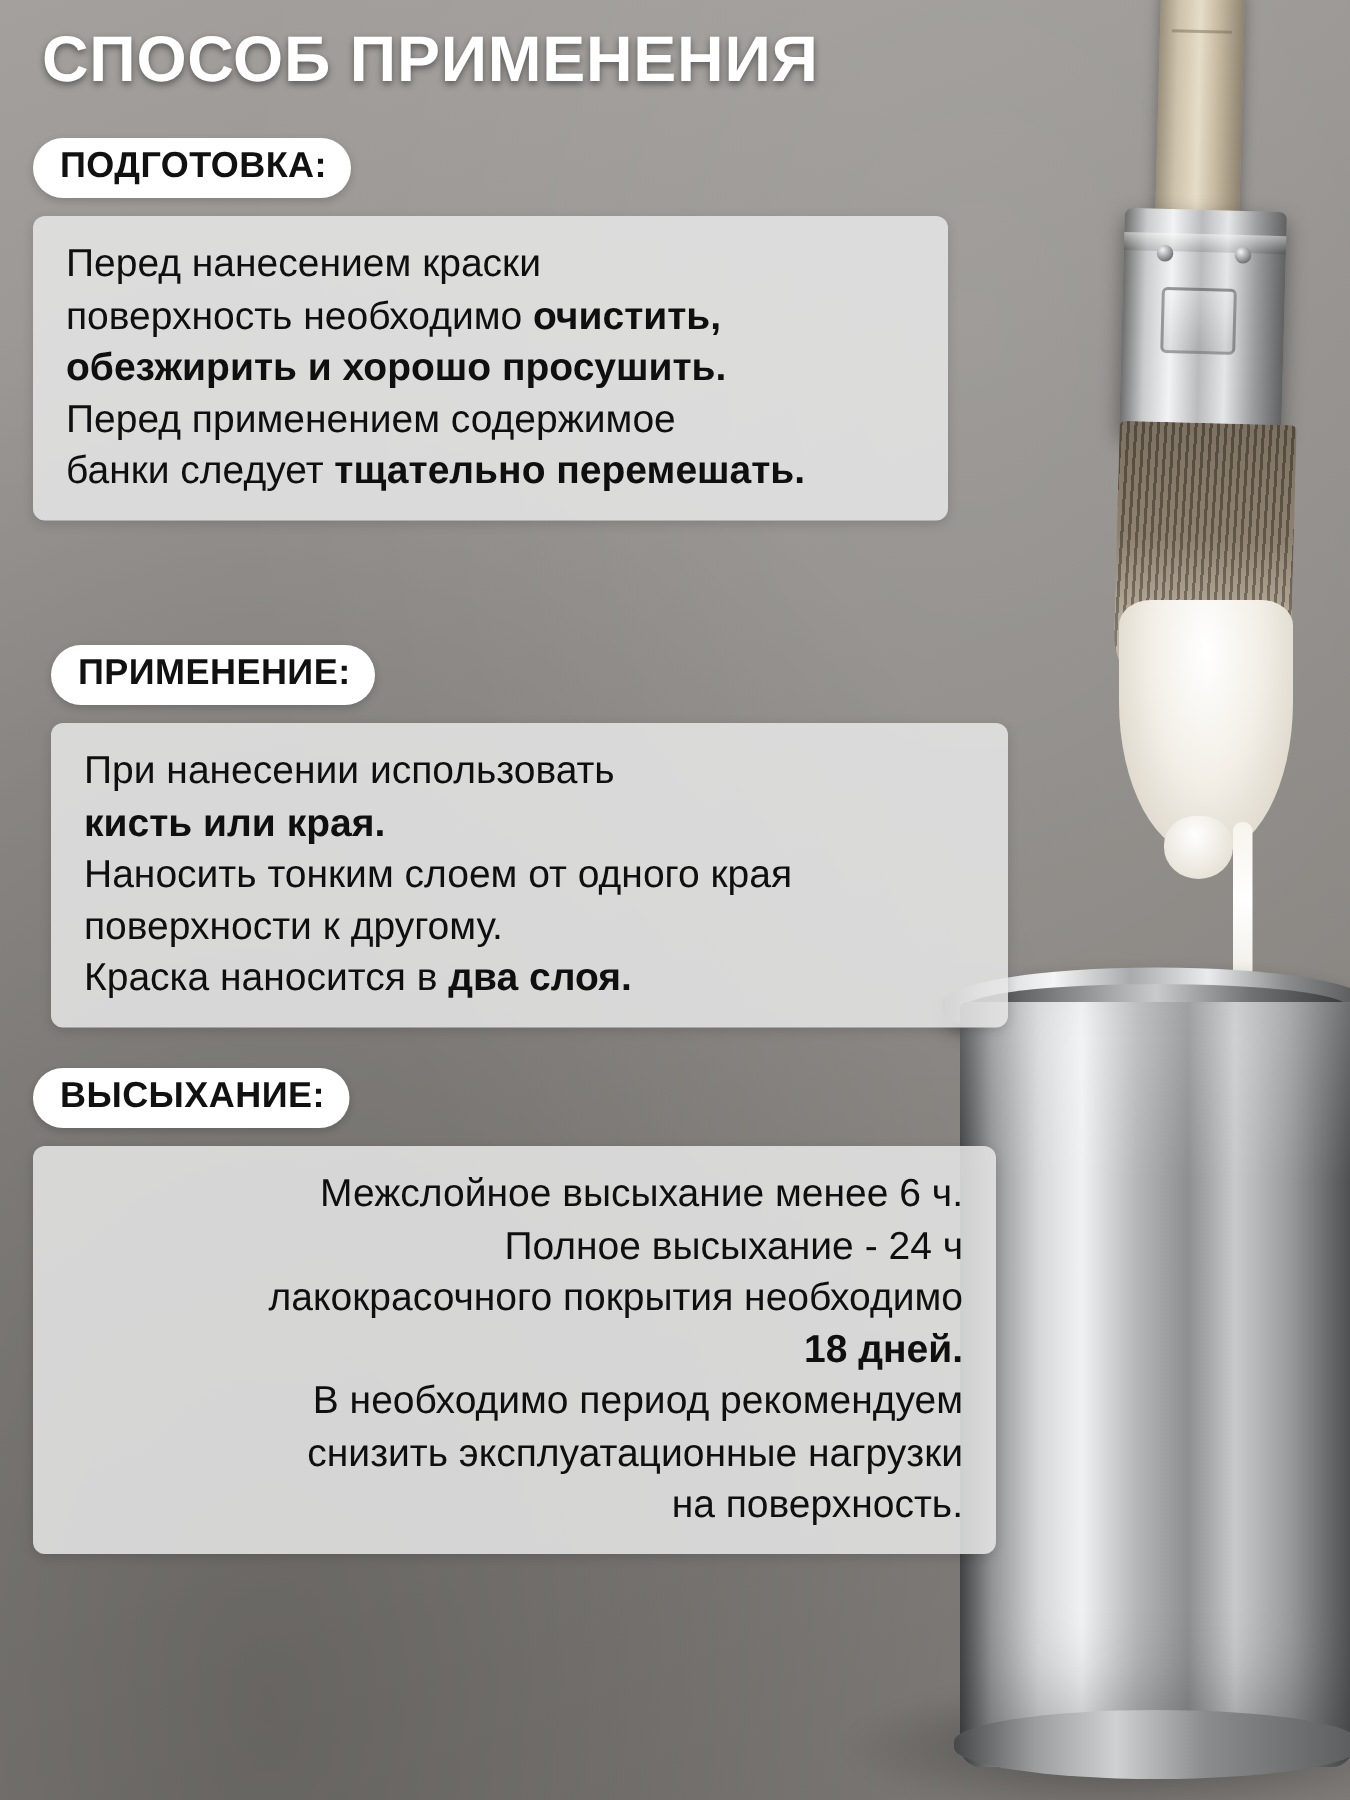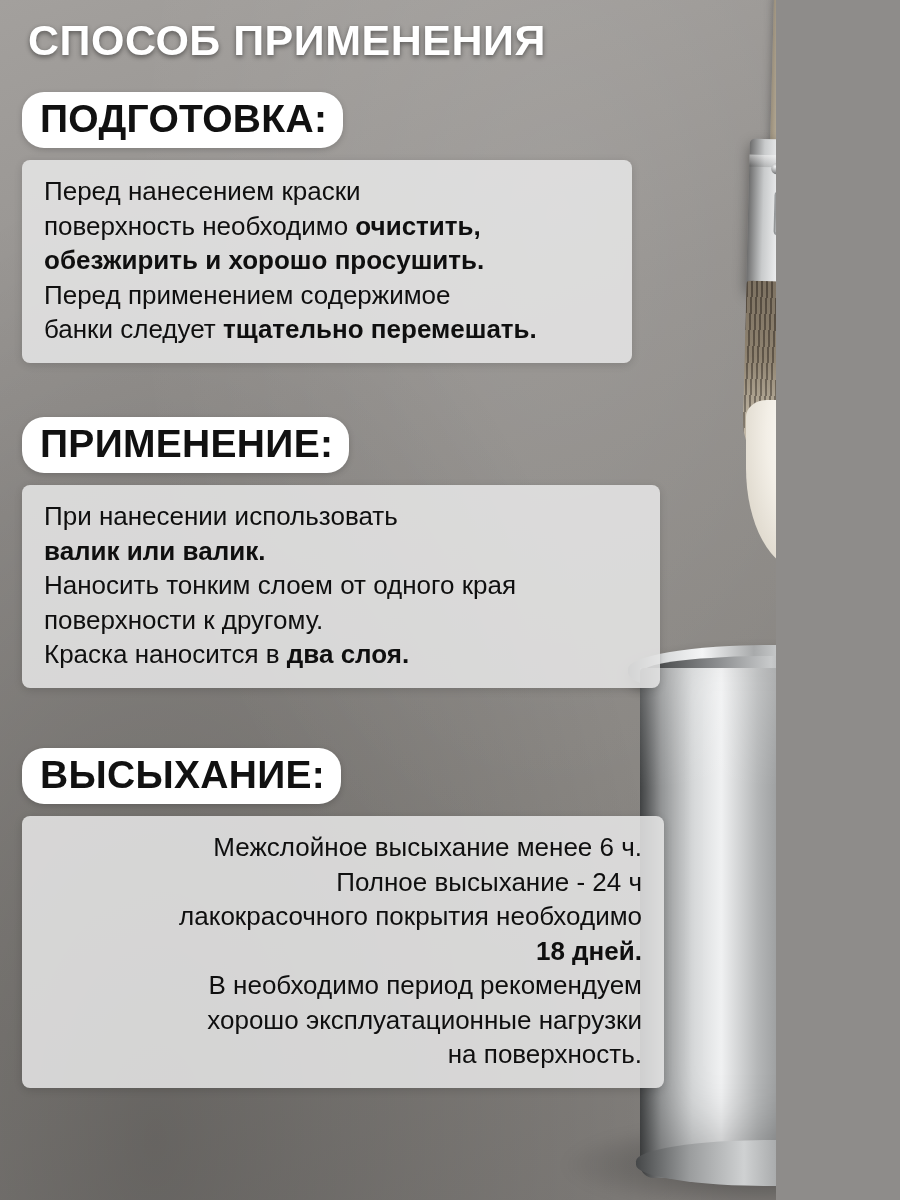--- a/index.html
+++ b/index.html
@@ -10,21 +10,21 @@
   body {
     width: 900px;
     height: 1200px;
     font-family: "Liberation Sans", sans-serif;
     overflow: hidden;
     background: #8e8c8a;
   }
 
   .page {
     position: relative;
-    width: 776px;
+    width: 900px;
     height: 1200px;
     overflow: hidden;
     background: linear-gradient(160deg, #a3a09d 0%, #918e8b 35%, #86837f 70%, #7e7b78 100%);
   }
 
   
   .photo-layer {
     position: absolute;
     inset: 0;
     overflow: hidden;
@@ -238,21 +238,21 @@
 
   .section {
     position: absolute;
     left: 22px;
   }
 
   .section-heading {
     display: inline-block;
     background: #ffffff;
     color: #111111;
-    font-size: 39px;
+    font-size: 24px;
     font-weight: bold;
     padding: 5px 16px 7px 18px;
     border-radius: 22px;
     letter-spacing: 0.3px;
     white-space: nowrap;
     box-shadow: 0 2px 6px rgba(0,0,0,0.18);
   }
 
   .section-body {
     margin-top: 12px;
@@ -264,24 +264,24 @@
     line-height: 1.33;
     box-shadow: 0 2px 8px rgba(0,0,0,0.14);
   }
   .section-body p { margin: 0; }
   .section-body b { font-weight: bold; }
 
   
   #section-preparation { top: 92px; }
   #section-preparation .section-body { width: 566px; }
 
-  #section-application { top: 417px; }
+  #section-application { top: 430px; margin-left: 12px; }
   #section-application .section-body { width: 594px; }
 
-  #section-drying { top: 748px; }
+  #section-drying { top: 712px; }
   #section-drying .section-body { width: 598px; text-align: right; }
 </style>
 </head>
 <body>
 
 <div class="page">
 
   <div class="photo-layer">
     <div class="wall-shade"></div>
 
@@ -313,34 +313,34 @@
           <p><b>обезжирить  и  хорошо  просушить.</b></p>
           <p><span>Перед применением содержимое</span></p>
           <p><span>банки следует </span><b>тщательно перемешать.</b></p>
         </div>
     </div>
 
     <div class="section" id="section-application">
       <div class="section-heading">ПРИМЕНЕНИЕ:</div>
       <div class="section-body">
           <p><span>При нанесении использовать</span></p>
-          <p><b>валик или валик.</b></p>
+          <p><b>кисть или края.</b></p>
           <p><span>Наносить тонким слоем от одного края</span></p>
           <p><span>поверхности к другому.</span></p>
           <p><span>Краска наносится в </span><b>два слоя.</b></p>
         </div>
     </div>
 
     <div class="section" id="section-drying">
       <div class="section-heading">ВЫСЫХАНИЕ:</div>
       <div class="section-body">
           <p><span>Межслойное высыхание менее 6 ч.</span></p>
           <p><span>Полное высыхание - 24 ч</span></p>
           <p><span>лакокрасочного покрытия необходимо</span></p>
           <p><b>18 дней.</b></p>
           <p><span>В необходимо период рекомендуем</span></p>
-          <p><span>хорошо эксплуатационные нагрузки</span></p>
+          <p><span>снизить эксплуатационные нагрузки</span></p>
           <p><span>на поверхность.</span></p>
         </div>
     </div>
 
   </div>
 </div>
 
 </body></html>

